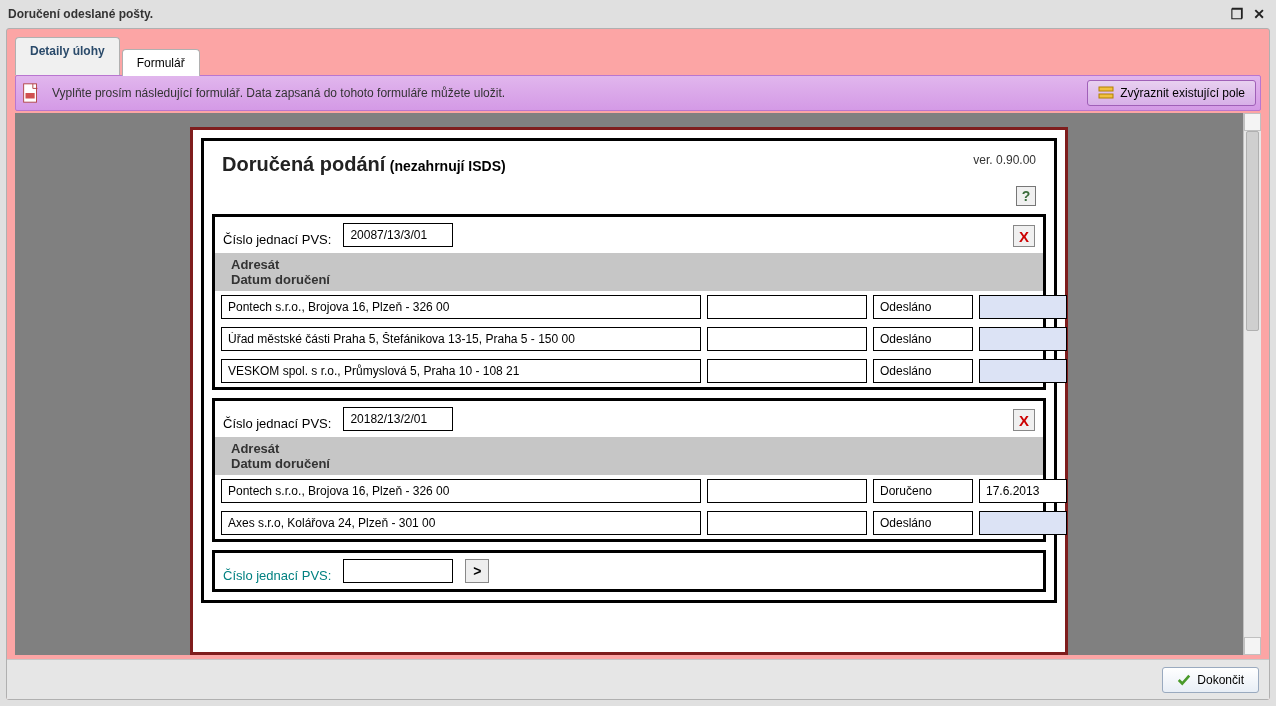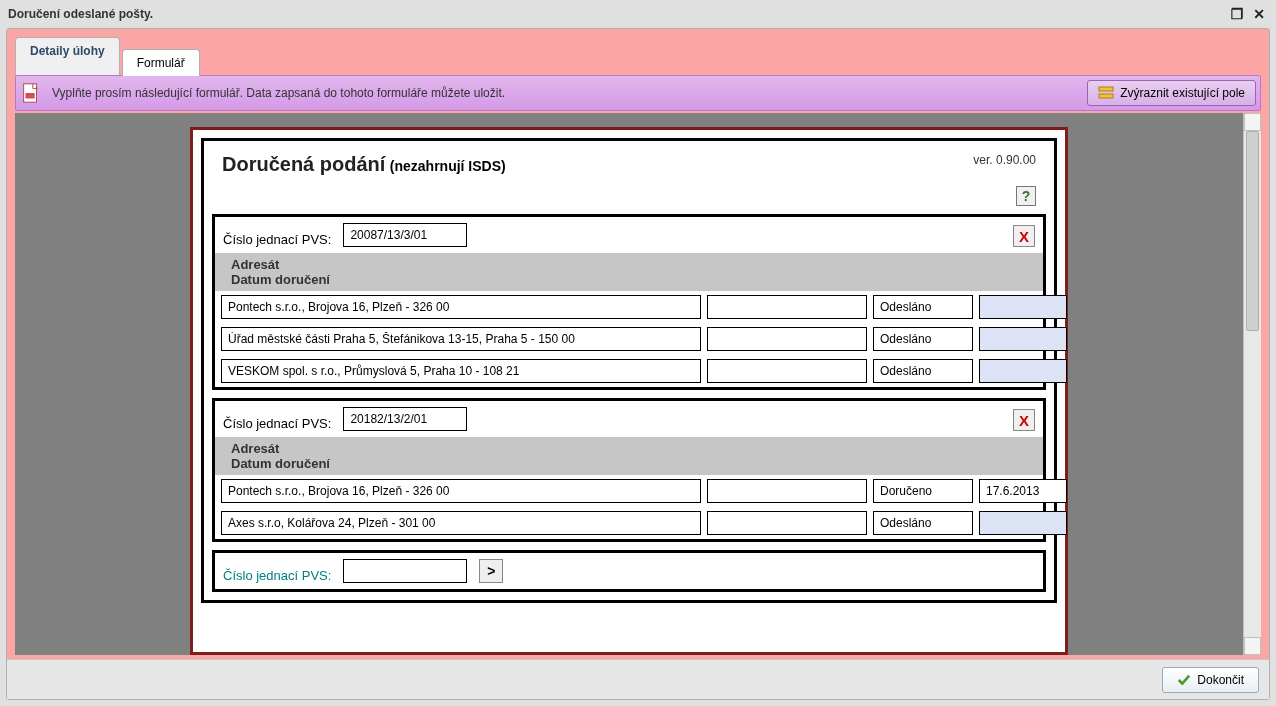--- a/index.html
+++ b/index.html
@@ -26,21 +26,21 @@
   .page-title { font-size: 20px; font-weight: bold; color: #222; }
   .page-title-sub { font-size: 14px; font-weight: bold; }
   .ver { font-size: 12px; color: #333; }
   .help-btn { width: 20px; height: 20px; border: 1px solid #777; background: #f0f0f0; font-size: 14px; font-weight: bold; color: #3a6b3a; display: flex; align-items: center; justify-content: center; margin: 0 18px 8px auto; cursor: pointer; }
   .section { border: 3px solid #000; border-top: 3px solid #000; margin: 0 8px 8px 8px; padding: 0; }
   .section-row1 { display: flex; align-items: flex-end; padding: 6px 8px; gap: 12px; }
   .lbl-cj { font-size: 13px; }
   .lbl-cj.teal { color: #008080; }
   .inp { height: 24px; border: 1px solid #000; padding: 0 6px; font-size: 12px; background: #fff; }
   .inp.blue { background: #dce3f5; }
-  .inp.cj { width: 124px; }
+  .inp.cj { width: 110px; }
   .close-x { width: 22px; height: 22px; border: 1px solid #888; background: #f0f0f0; color: #c00; font-weight: bold; font-size: 15px; display: flex; align-items: center; justify-content: center; cursor: pointer; margin-left: auto; }
   .gridhead { display: flex; background: #c6c6c6; font-size: 13px; font-weight: bold; color: #333; padding: 4px 16px; flex-direction: column; }
   .gridhead .col-addr { flex: 1; }
   .gridhead .col-date { width: 120px; text-align: left; }
   .grid-row { display: flex; align-items: center; padding: 4px 6px; gap: 6px; }
   .grid-row .c1 { flex: 0 0 480px; }
   .grid-row .c2 { flex: 0 0 160px; }
   .grid-row .c3 { flex: 0 0 100px; }
   .grid-row .c4 { flex: 0 0 88px; }
   .grid-row input { width: 100%; }

